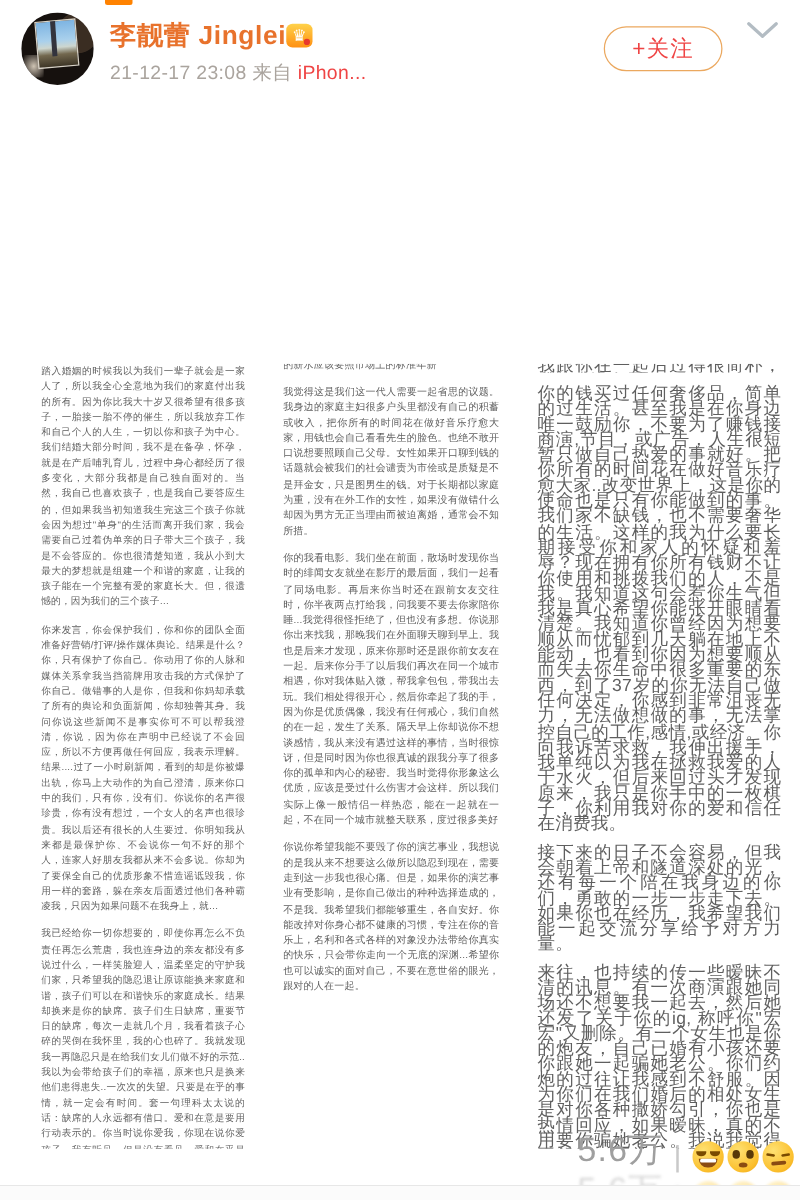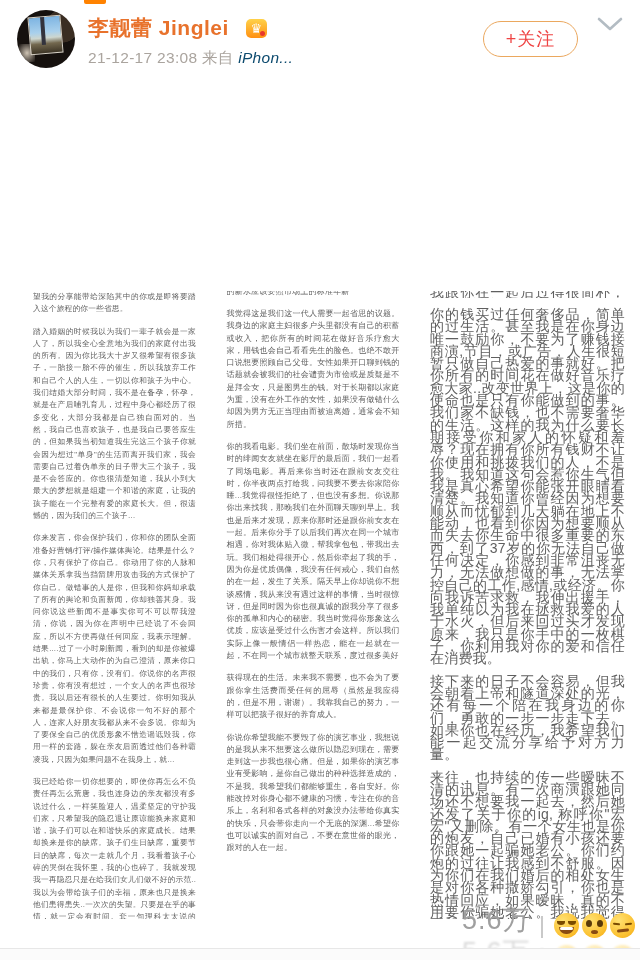--- a/index.html
+++ b/index.html
@@ -8,28 +8,28 @@
   
   .notch{position:absolute;left:84px;top:0;width:22px;height:4px;background:#ff8200;border-radius:0 0 2px 2px;}
   
   .avatar{position:absolute;left:17px;top:10px;width:58px;height:58px;border-radius:50%;
           background:radial-gradient(circle at 78% 28%, #3a2d22 0 26%, rgba(0,0,0,0) 27%),#16110e;overflow:hidden;}
   .avatar .photo{position:absolute;left:12px;top:6px;width:31px;height:36px;transform:rotate(-5deg);
           background:linear-gradient(180deg,#7db4e2 0%,#a9d0ec 42%,#cdd6cf 58%,#73684f 74%,#3d3526 100%);
           border:1px solid #d8d2c6;}
   .avatar .pole{position:absolute;left:24px;top:7px;width:4px;height:28px;background:#33333d;transform:rotate(-4deg);}
   .avatar .glow{position:absolute;left:2px;top:34px;width:16px;height:18px;background:radial-gradient(#cfc4b4,rgba(0,0,0,0));}
-  .name-row{position:absolute;left:88px;top:14px;display:flex;align-items:center;gap:17px;}
+  .name-row{position:absolute;left:88px;top:14px;display:flex;align-items:center;gap:0;}
   .username{font-size:21px;font-weight:700;color:#e8722c;letter-spacing:.5px;}
   .vipbadge{display:inline-block;width:21px;height:19px;border-radius:5px;
             background:linear-gradient(180deg,#ffd24a,#ff9012);color:#fff;font-size:13px;line-height:19px;
             text-align:center;position:relative;}
   .vipbadge::after{content:"";position:absolute;right:2px;bottom:2px;width:5px;height:5px;border-radius:50%;background:#e8372c;}
   .time-row{position:absolute;left:88px;top:48px;font-size:15.5px;color:#aaa49e;letter-spacing:.3px;}
-  .time-row .src{color:#0c4a6e;font-style:italic;}
+  .time-row .src{color:#ef4444;}
   .follow{position:absolute;left:483px;top:21px;width:95px;height:36px;border-radius:19px;
           border:1.5px solid #eba85f;background:#fff;color:#ef4444;font-size:18px;
           font-family:inherit;display:flex;align-items:center;justify-content:center;letter-spacing:1px;cursor:pointer;}
   .chev{position:absolute;left:597px;top:16px;width:26px;height:16px;}
   
   .post-text{position:absolute;left:10px;top:88px;width:622px;font-size:27px;line-height:40px;
              font-weight:600;color:#161616;letter-spacing:.5px;text-align:justify;}
   
   .letter{position:absolute;left:33px;top:291px;width:592px;height:628px;display:flex;justify-content:space-between;overflow:hidden;}
   .lcol{color:#5f5f5f;text-align:justify;}
@@ -91,33 +91,31 @@
     <span>+关注</span>
   </button>
 
   <svg class="chev" viewBox="0 0 26 16">
     <polyline points="2,3 13,13 24,3" fill="none" stroke="#b3bcc3" stroke-width="2.6" stroke-linecap="round" stroke-linejoin="round"></polyline>
   </svg>
 
 
   <div class="letter">
     <div class="lcol col1">
-      <p>望我的分享能带给深陷其中的你或是即将要踏入这个旅程的你一些省思。</p>
       <p>踏入婚姻的时候我以为我们一辈子就会是一家人了，所以我全心全意地为我们的家庭付出我的所有。因为你比我大十岁又很希望有很多孩子，一胎接一胎不停的催生，所以我放弃工作和自己个人的人生，一切以你和孩子为中心。我们结婚大部分时间，我不是在备孕，怀孕，就是在产后哺乳育儿，过程中身心都经历了很多变化，大部分我都是自己独自面对的。当然，我自己也喜欢孩子，也是我自己要答应生的，但如果我当初知道我生完这三个孩子你就会因为想过"单身"的生活而离开我们家，我会需要自己过着伪单亲的日子带大三个孩子，我是不会答应的。你也很清楚知道，我从小到大最大的梦想就是组建一个和谐的家庭，让我的孩子能在一个完整有爱的家庭长大。但，很遗憾的，因为我们的三个孩子…</p>
       <p>你来发言，你会保护我们，你和你的团队全面准备好营销/打评/操作媒体舆论。结果是什么？你，只有保护了你自己。你动用了你的人脉和媒体关系拿我当挡箭牌用攻击我的方式保护了你自己。做错事的人是你，但我和你妈却承载了所有的舆论和负面新闻，你却独善其身。我问你说这些新闻不是事实你可不可以帮我澄清，你说，因为你在声明中已经说了不会回应，所以不方便再做任何回应，我表示理解。结果....过了一小时刷新闻，看到的却是你被爆出轨，你马上大动作的为自己澄清，原来你口中的我们，只有你，没有们。你说你的名声很珍贵，你有没有想过，一个女人的名声也很珍贵。我以后还有很长的人生要过。你明知我从来都是最保护你、不会说你一句不好的那个人，连家人好朋友我都从来不会多说。你却为了要保全自己的优质形象不惜造谣诋毁我，你用一样的套路，躲在亲友后面透过他们各种霸凌我，只因为如果问题不在我身上，就…</p>
       <p>我已经给你一切你想要的，即使你再怎么不负责任再怎么荒唐，我也连身边的亲友都没有多说过什么，一样笑脸迎人，温柔坚定的守护我们家，只希望我的隐忍退让原谅能换来家庭和谐，孩子们可以在和谐快乐的家庭成长。结果却换来是你的缺席。孩子们生日缺席，重要节日的缺席，每次一走就几个月，我看着孩子心碎的哭倒在我怀里，我的心也碎了。我就发现我一再隐忍只是在给我们女儿们做不好的示范..我以为会带给孩子们的幸福，原来也只是换来他们患得患失..一次次的失望。只要是在乎的事情，就一定会有时间。套一句理科太太说的话：缺席的人永远都有借口。爱和在意是要用行动表示的。你当时说你爱我，你现在说你爱孩子，我有听见，但是没有看见，爱和在乎是反应在行为上，不是嘴上。</p>
 
     </div>
     <div class="lcol col2">
       <p class="cutline">
           <span>的薪水应该要照市场上的标准年薪</span>
         </p>
       <p>我觉得这是我们这一代人需要一起省思的议题。我身边的家庭主妇很多户头里都没有自己的积蓄或收入，把你所有的时间花在做好音乐疗愈大家，用钱也会自己看看先生的脸色。也绝不敢开口说想要照顾自己父母。女性如果开口聊到钱的话题就会被我们的社会谴责为市侩或是质疑是不是拜金女，只是图男生的钱。对于长期都以家庭为重，没有在外工作的女性，如果没有做错什么却因为男方无正当理由而被迫离婚，通常会不知所措。</p>
       <p>你的我看电影。我们坐在前面，散场时发现你当时的绯闻女友就坐在影厅的最后面，我们一起看了同场电影。再后来你当时还在跟前女友交往时，你半夜两点打给我，问我要不要去你家陪你睡...我觉得很怪拒绝了，但也没有多想。你说那你出来找我，那晚我们在外面聊天聊到早上。我也是后来才发现，原来你那时还是跟你前女友在一起。后来你分手了以后我们再次在同一个城市相遇，你对我体贴入微，帮我拿包包，带我出去玩。我们相处得很开心，然后你牵起了我的手，因为你是优质偶像，我没有任何戒心，我们自然的在一起，发生了关系。隔天早上你却说你不想谈感情，我从来没有遇过这样的事情，当时很惊讶，但是同时因为你也很真诚的跟我分享了很多你的孤单和内心的秘密。我当时觉得你形象这么优质，应该是受过什么伤害才会这样。所以我们实际上像一般情侣一样热恋，能在一起就在一起，不在同一个城市就整天联系，度过很多美好</p>
-      <p>获得现在的生活。未来我不需要，也不会为了要跟你拿生活费而受任何的屈辱（虽然是我应得的，但是不用，谢谢）。我靠我自己的努力，一样可以把孩子很好的养育成人。</p>
       <p>你说你希望我能不要毁了你的演艺事业，我想说的是我从来不想要这么做所以隐忍到现在，需要走到这一步我也很心痛。但是，如果你的演艺事业有受影响，是你自己做出的种种选择造成的，不是我。我希望我们都能够重生，各自安好。你能改掉对你身心都不健康的习惯，专注在你的音乐上，名利和各式各样的对象没办法带给你真实的快乐，只会带你走向一个无底的深渊...希望你也可以诚实的面对自己，不要在意世俗的眼光，跟对的人在一起。</p>
 
     </div>
     <div class="lcol col3">
       <p class="cutline">
           <span>我跟你在一起后过得很简朴，我从来没有用</span>
         </p>
       <p>你的钱买过任何奢侈品，简单的过生活。甚至我是在你身边唯一鼓励你，不要为了赚钱接商演,节目，或广告，人生很短暂只做自己热爱的事就好。把你所有的时间花在做好音乐疗愈大家..改变世界上，这是你的使命也是只有你能做到的事。我们家不缺钱，也不需要奢华的生活。这样的我为什么要长期接受你和家人的怀疑和羞辱？现在拥有你所有钱财不让你使用和挑拨我们的人，不是我。我知道这句会惹你生气但我是真心希望你能张开眼睛看清楚。我知道你曾经因为想要顺从而忧郁到几天躺在地上不能动，也看到你因为想要顺从而失去你生命中很多重要的东西，到了37岁的你无法自己做任何决定，你感到非常沮丧无力，无法做想做的事，无法掌控自己的工作,感情,或经济。你向我诉苦求救，我伸出援手，我单纯以为我在拯救我爱的人于水火，但后来回过头才发现原来，我只是你手中的一枚棋子，你利用我对你的爱和信任在消费我。</p>
       <p>接下来的日子不会容易，但我会朝着上帝和隧道深处的光，还有每一个陪在我身边的你们，勇敢的一步一步走下去。如果你也在经历，我希望我们能一起交流分享给予对方力量。</p>
       <p>来往，也持续的传一些暧昧不清的讯息。有一次商演跟她同场还不想要我一起去，然后她还发了关于你的ig, 称呼你"宏宏"又删除。有一个女生也是你的炮友，自己已婚有小孩还要你跟她一起骗她老公。你们约炮的过往让我感到不舒服。因为你们在我们婚后的相处女生是对你各种撒娇勾引，你也是热情回应，如果暧昧，真的不用要你骗她老公。我说我觉得不舒服，正常社交联系可以接受，但邀请她来我们家我会感到不舒服，可不可以不要？你因此非常生气，说那以后圣诞节派对就不要办了，甚至明知违反法规也要飞去找她家找她聚会。我怀孕都快要生产了，你的舞蹈老师"朋友"传讯给你说他觉得很伤心以为你们是在一起的。另外一位女性"朋友"也是听到我们在一起在我面前哭了一个小时，说她也以为你们是在一起的。后来我发现你记录了各种你召妓对象的特征，其中包含了几位长得像我们身边的工作人员，我情何以堪？即使经历了这么多诸如此</p>

